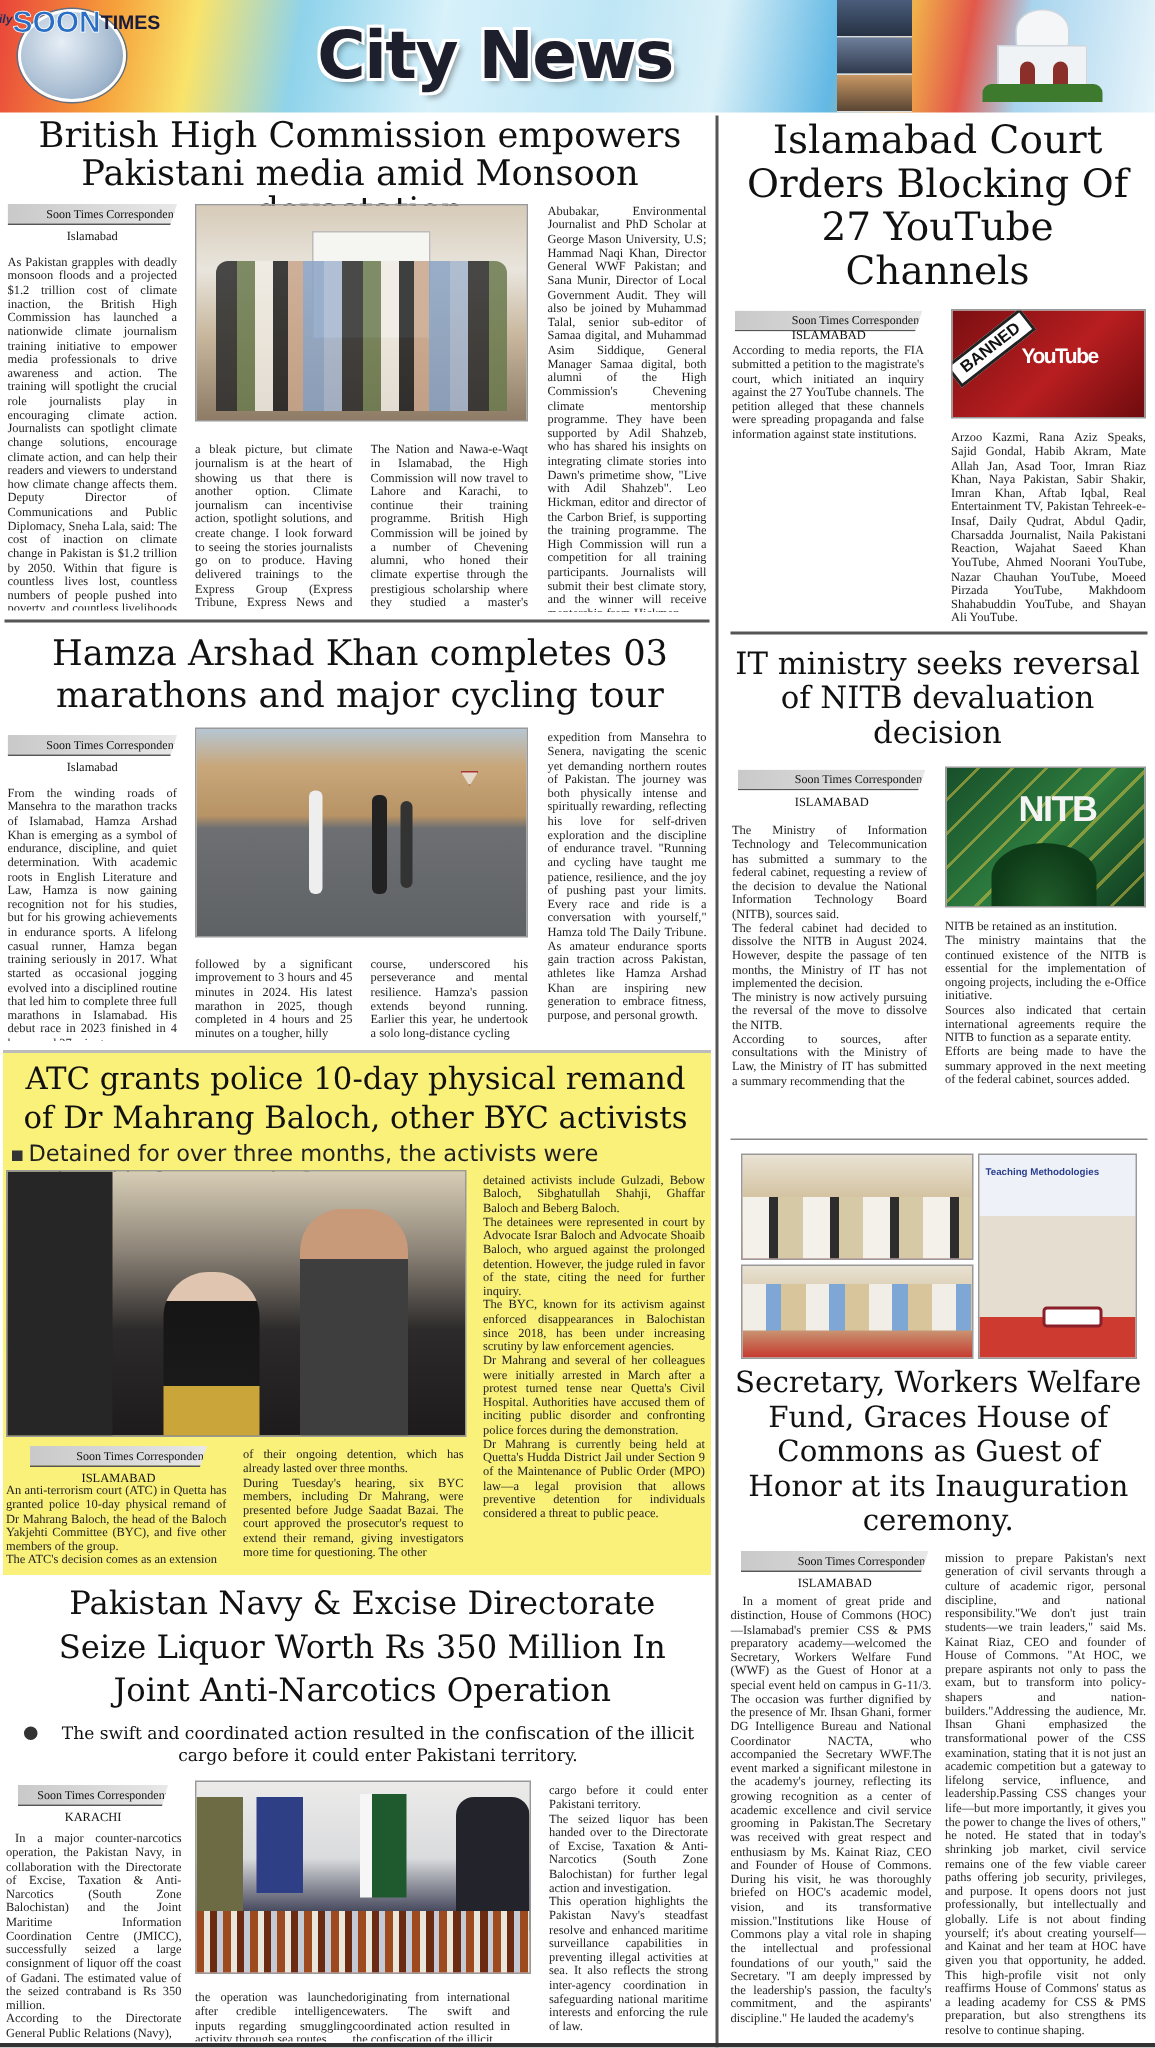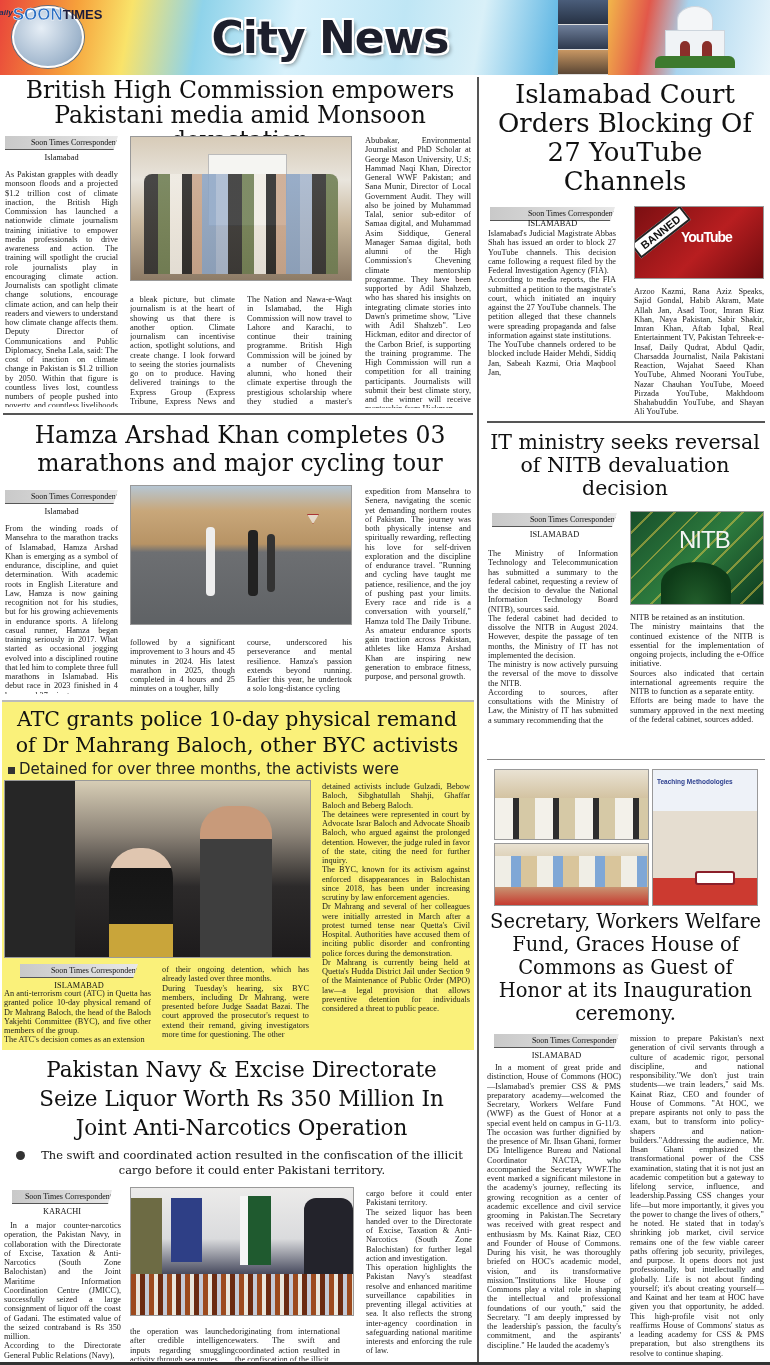--- a/index.html
+++ b/index.html
@@ -2,21 +2,21 @@
 <html><head>
 <meta charset="utf-8">
 <style>
 *{box-sizing:border-box;margin:0;padding:0}
 html,body{width:770px;height:1365px;overflow:hidden;background:#fff}
 body{font-family:"Liberation Serif",serif;color:#111;position:relative}
 .abs{position:absolute}
 .masthead{left:0;top:0;width:770px;height:75px;background:linear-gradient(100deg,#e9453a 0%,#f6a13b 10%,#f9e36a 17%,#8fd3ea 26%,#d8f1fb 38%,#bfe6f5 52%,#d9f0f8 62%,#62b8e4 72%,#f1b04a 78%,#e2584a 83%,#a8d4ee 88%,#e8f5fb 100%);overflow:hidden}
 .logo{left:12px;top:6px;width:72px;height:62px;border-radius:50%;background:radial-gradient(circle at 40% 35%,#e6eef6,#9fb5cc 70%,#6c86a1);border:2px solid #fff;box-shadow:0 0 0 1px #5b6f86;display:flex;flex-direction:row;justify-content:center;font-family:Liberation Sans, sans-serif}
 .logo .l1{font-size:8px;font-style:italic;color:#1f2e5a;font-weight:bold}
-.logo .l2{font-size:17px;font-weight:bold;color:#2a6fc3;line-height:14px;-webkit-text-stroke:0.5px #fff}
+.logo .l2{font-size:20px;font-weight:bold;color:#2a6fc3;line-height:14px;-webkit-text-stroke:0.5px #fff}
 .logo .l3{font-size:13px;font-weight:bold;color:#1b1b3a;line-height:13px}
 .title{left:210px;top:2px;width:240px;height:70px;font-family:"DejaVu Sans",sans-serif;font-weight:bold;font-size:44px;color:#1d1f2c;letter-spacing:-1px;text-shadow:2px 2px 0 #fff,-2px -2px 0 #fff,2px -2px 0 #fff,-2px 2px 0 #fff,3px 3px 4px rgba(0,0,0,.4);display:flex;align-items:center;justify-content:center}
 .portraits{left:558px;top:0;width:50px;height:75px;display:flex;flex-direction:column}
 .portraits div{flex:1;background:linear-gradient(180deg,#4a5d7a,#273244);border-bottom:1px solid #ddd}
 .portraits div:nth-child(2){background:linear-gradient(180deg,#6f7f9a,#2e394d)}
 .portraits div:nth-child(3){background:linear-gradient(180deg,#c89763,#5a4634)}
 .mausoleum{left:655px;top:6px;width:80px;height:62px}
 .dome{position:absolute;left:22px;top:0;width:36px;height:28px;background:#f4f6f8;border-radius:50% 50% 6px 6px;border:1px solid #cfd6de}
 .mbody{position:absolute;left:10px;top:24px;width:60px;height:36px;background:#f0f3f6;border:1px solid #cdd5dd}
 .arch{position:absolute;top:10px;width:10px;height:24px;background:#8a2f2a;border-radius:5px 5px 0 0}
@@ -85,23 +85,21 @@
 
 <div class="abs vrule" style="left:477px;top:77px;height:1288px"></div>
 
 <div class="abs hd" style="left:490px;top:80px;width:270px;font-size:26px;line-height:29px">Islamabad Court Orders Blocking Of 27 YouTube Channels</div>
 
 <div class="abs" style="left:490px;top:207px;width:125px">
   <span class="byline">Soon Times Correspondent</span>
 </div>
 <div class="abs city" style="left:490px;top:219px;width:125px;margin:0">ISLAMABAD</div>
 <div class="abs body" style="left:488px;top:229px;width:128px;height:188px;overflow:hidden">
-  <p>Islamabad's Judicial Magistrate Abbas Shah has issued an order to block 27 YouTube channels. This decision came following a request filed by the Federal Investigation Agency (FIA).</p>
   <p>According to media reports, the FIA submitted a petition to the magistrate's court, which initiated an inquiry against the 27 YouTube channels. The petition alleged that these channels were spreading propaganda and false information against state institutions.</p>
-  <p>The YouTube channels ordered to be blocked include Haider Mehdi, Siddiq Jan, Sabeah Kazmi, Oria Maqbool Jan,</p>
 </div>
 <div class="abs photo p-yt" style="left:634px;top:206px;width:130px;height:73px">
   <div style="position:absolute;left:-6px;top:16px;transform:rotate(-38deg);background:#fff;color:#111;font-family:'Liberation Sans',sans-serif;font-weight:bold;font-size:11px;padding:1px 6px;border:2px solid #222">BANNED</div>
   <div style="position:absolute;left:46px;top:22px;color:#fff;font-family:'Liberation Sans',sans-serif;font-weight:bold;font-size:14px;letter-spacing:-1px">YouTube</div>
 </div>
 <div class="abs body" style="left:634px;top:287px;width:130px;height:130px;overflow:hidden">Arzoo Kazmi, Rana Aziz Speaks, Sajid Gondal, Habib Akram, Mate Allah Jan, Asad Toor, Imran Riaz Khan, Naya Pakistan, Sabir Shakir, Imran Khan, Aftab Iqbal, Real Entertainment TV, Pakistan Tehreek-e-Insaf, Daily Qudrat, Abdul Qadir, Charsadda Journalist, Naila Pakistani Reaction, Wajahat Saeed Khan YouTube, Ahmed Noorani YouTube, Nazar Chauhan YouTube, Moeed Pirzada YouTube, Makhdoom Shahabuddin YouTube, and Shayan Ali YouTube.</div>
 <div class="abs rule" style="left:487px;top:421px;width:278px"></div>
 
 <div class="abs hd" style="left:4px;top:421px;width:472px;font-size:23.5px;line-height:28px">Hamza Arshad Khan completes 03 marathons and major cycling tour</div>
 
@@ -127,21 +125,21 @@
   <div class="city">ISLAMABAD</div>
 </div>
 <div class="abs body" style="left:488px;top:549px;width:130px;height:205px;overflow:hidden">
   <p>The Ministry of Information Technology and Telecommunication has submitted a summary to the federal cabinet, requesting a review of the decision to devalue the National Information Technology Board (NITB), sources said.</p>
   <p>The federal cabinet had decided to dissolve the NITB in August 2024. However, despite the passage of ten months, the Ministry of IT has not implemented the decision.</p>
   <p>The ministry is now actively pursuing the reversal of the move to dissolve the NITB.</p>
   <p>According to sources, after consultations with the Ministry of Law, the Ministry of IT has submitted a summary recommending that the</p>
 </div>
 <div class="abs photo p-nitb" style="left:630px;top:511px;width:134px;height:94px">
   <div style="position:absolute;inset:0;background:repeating-linear-gradient(135deg,transparent 0 14px,rgba(226,200,70,.5) 14px 16px)"></div>
-  <div style="position:absolute;left:48px;top:14px;color:#f4f4f4;font-family:'Liberation Sans',sans-serif;font-weight:normal;font-size:24px;letter-spacing:-1px">NITB</div>
+  <div style="position:absolute;left:48px;top:14px;color:#f4f4f4;font-family:'Liberation Sans',sans-serif;font-weight:bold;font-size:24px;letter-spacing:-1px">NITB</div>
   <div style="position:absolute;left:30px;top:50px;width:70px;height:44px;background:radial-gradient(ellipse at 50% 100%,#235f2c,#0e3b18 70%);border-radius:50% 50% 0 0"></div>
 </div>
 <div class="abs body" style="left:630px;top:613px;width:134px;height:141px;overflow:hidden">
   <p>NITB be retained as an institution.</p>
   <p>The ministry maintains that the continued existence of the NITB is essential for the implementation of ongoing projects, including the e-Office initiative.</p>
   <p>Sources also indicated that certain international agreements require the NITB to function as a separate entity.</p>
   <p>Efforts are being made to have the summary approved in the next meeting of the federal cabinet, sources added.</p>
 </div>
 <div class="abs rule" style="left:487px;top:759px;width:278px;height:1px;background:#888"></div>
 

